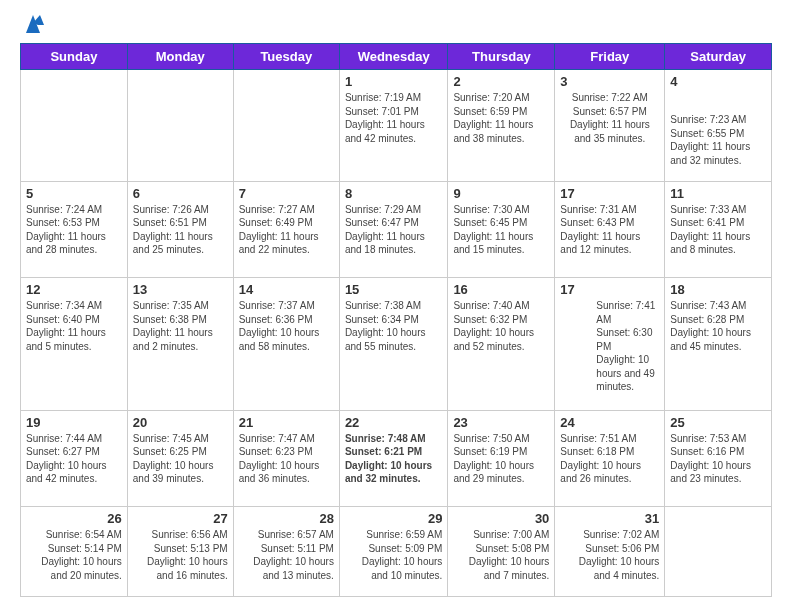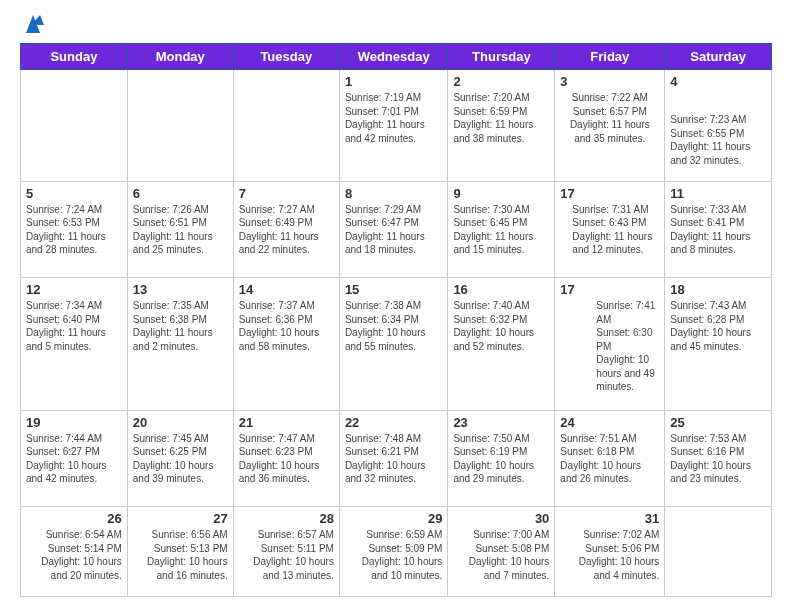--- a/index.html
+++ b/index.html
@@ -191,21 +191,21 @@
 Daylight: 11 hours and 18 minutes.</div>
           </td>
           <td class="day-cell">
             <div class="day-number">9</div>
             <div class="day-info" style="white-space: pre-line;">Sunrise: 7:30 AM
 Sunset: 6:45 PM
 Daylight: 11 hours and 15 minutes.</div>
           </td>
           <td class="day-cell">
             <div class="day-number">17</div>
-            <div class="day-info" style="white-space: pre-line; margin-left: 12px;">Sunrise: 7:31 AM
+            <div class="day-info" style="white-space: pre-line;">Sunrise: 7:31 AM
 Sunset: 6:43 PM
 Daylight: 11 hours and 12 minutes.</div>
           </td>
           <td class="day-cell">
             <div class="day-number">11</div>
             <div class="day-info" style="white-space: pre-line;">Sunrise: 7:33 AM
 Sunset: 6:41 PM
 Daylight: 11 hours and 8 minutes.</div>
           </td>
         </tr>
@@ -267,21 +267,21 @@
 Daylight: 10 hours and 39 minutes.</div>
           </td>
           <td class="day-cell">
             <div class="day-number">21</div>
             <div class="day-info" style="white-space: pre-line;">Sunrise: 7:47 AM
 Sunset: 6:23 PM
 Daylight: 10 hours and 36 minutes.</div>
           </td>
           <td class="day-cell">
             <div class="day-number">22</div>
-            <div class="day-info" style="white-space: pre-line;">Sunrise: 7:48 AM
+            <div class="day-info" style="white-space: pre-line; font-weight: bold;">Sunrise: 7:48 AM
 Sunset: 6:21 PM
 Daylight: 10 hours and 32 minutes.</div>
           </td>
           <td class="day-cell">
             <div class="day-number">23</div>
             <div class="day-info" style="white-space: pre-line;">Sunrise: 7:50 AM
 Sunset: 6:19 PM
 Daylight: 10 hours and 29 minutes.</div>
           </td>
           <td class="day-cell">

